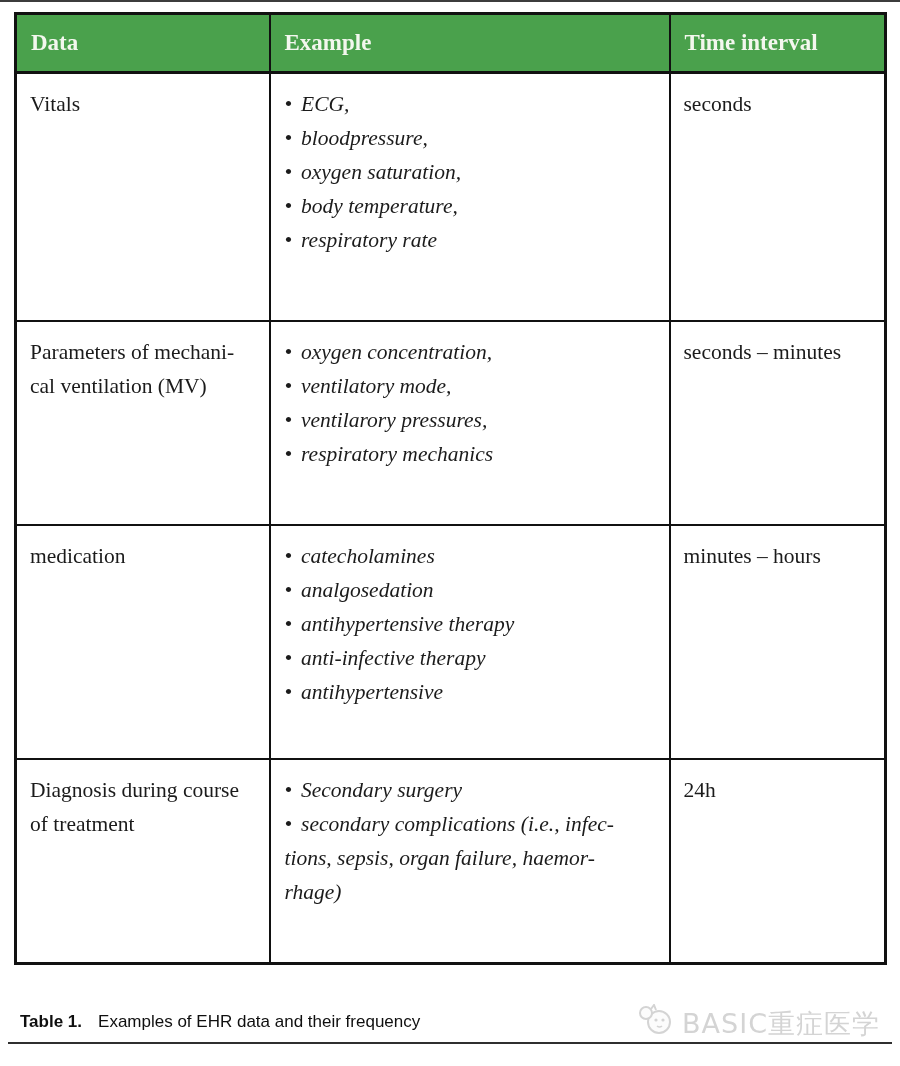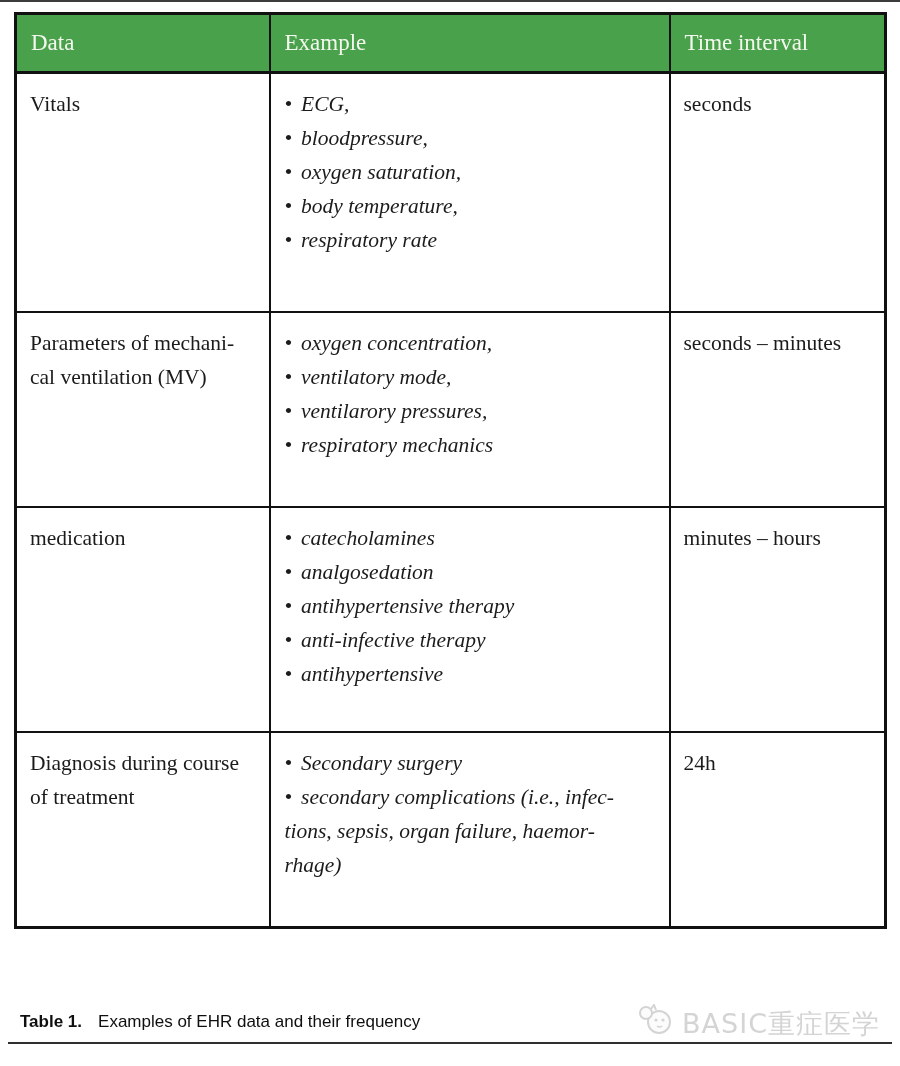--- a/index.html
+++ b/index.html
@@ -17,33 +17,33 @@
   table.ehr {
     position:absolute; left:14px; top:12px;
     width:870px;
     border-collapse:collapse;
     table-layout:fixed;
     border:3px solid #111111;
   }
   th.hcell {
     background:#4aa14c;
     color:#f3f7ee;
-    font-weight:normal;
+    font-weight:bold;
     font-size:23px;
     text-align:left;
     vertical-align:middle;
     height:56px;
     padding:0 16px 0 14px;
     border:2px solid #111111;
     border-bottom:3px solid #111111;
   }
   td.cell {
     border:2px solid #111111;
     vertical-align:top;
-    padding:13px 8px 9px 13px;
+    padding:13px 8px 18px 13px;
     font-size:21.5px;
     line-height:34px;
     color:#1b1b1b;
     background:#ffffff;
   }
   td.example-cell { padding-left:14px;font-style:italic; }
   .pre { white-space:pre-line; }
   .li { display:block; }
   .blt { margin-right:9px; }
   .li-text { white-space:pre-line; }

